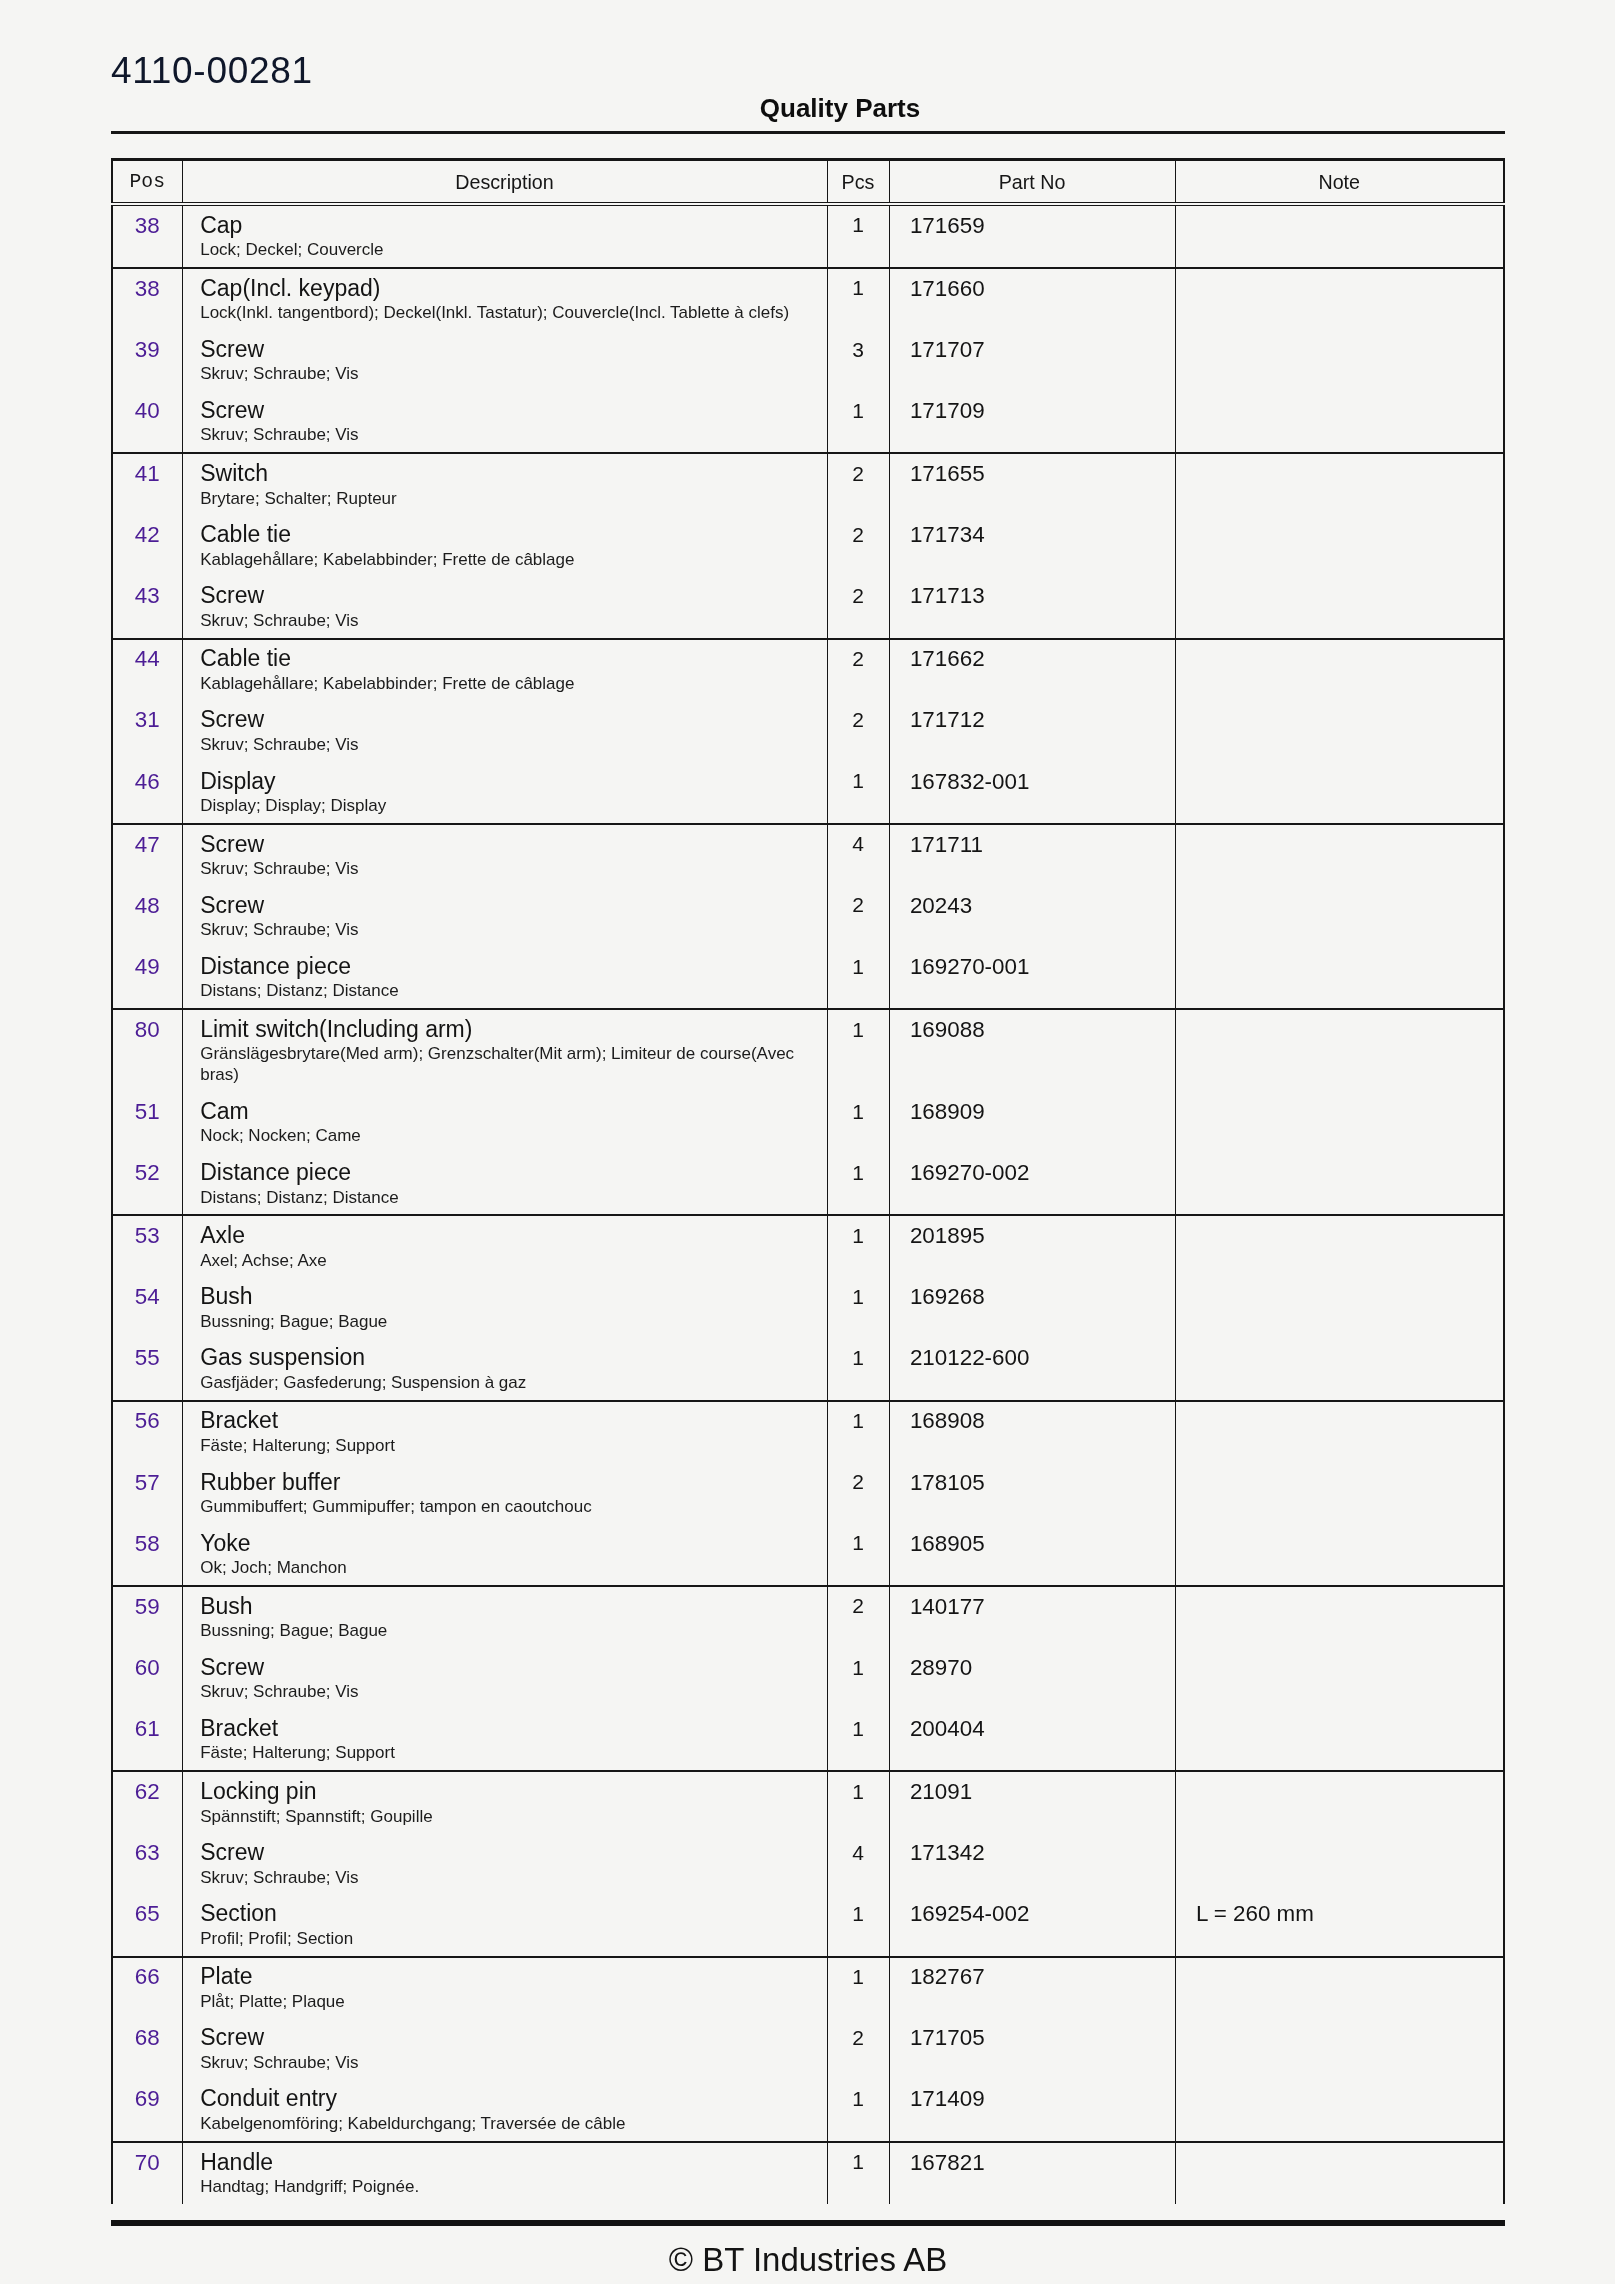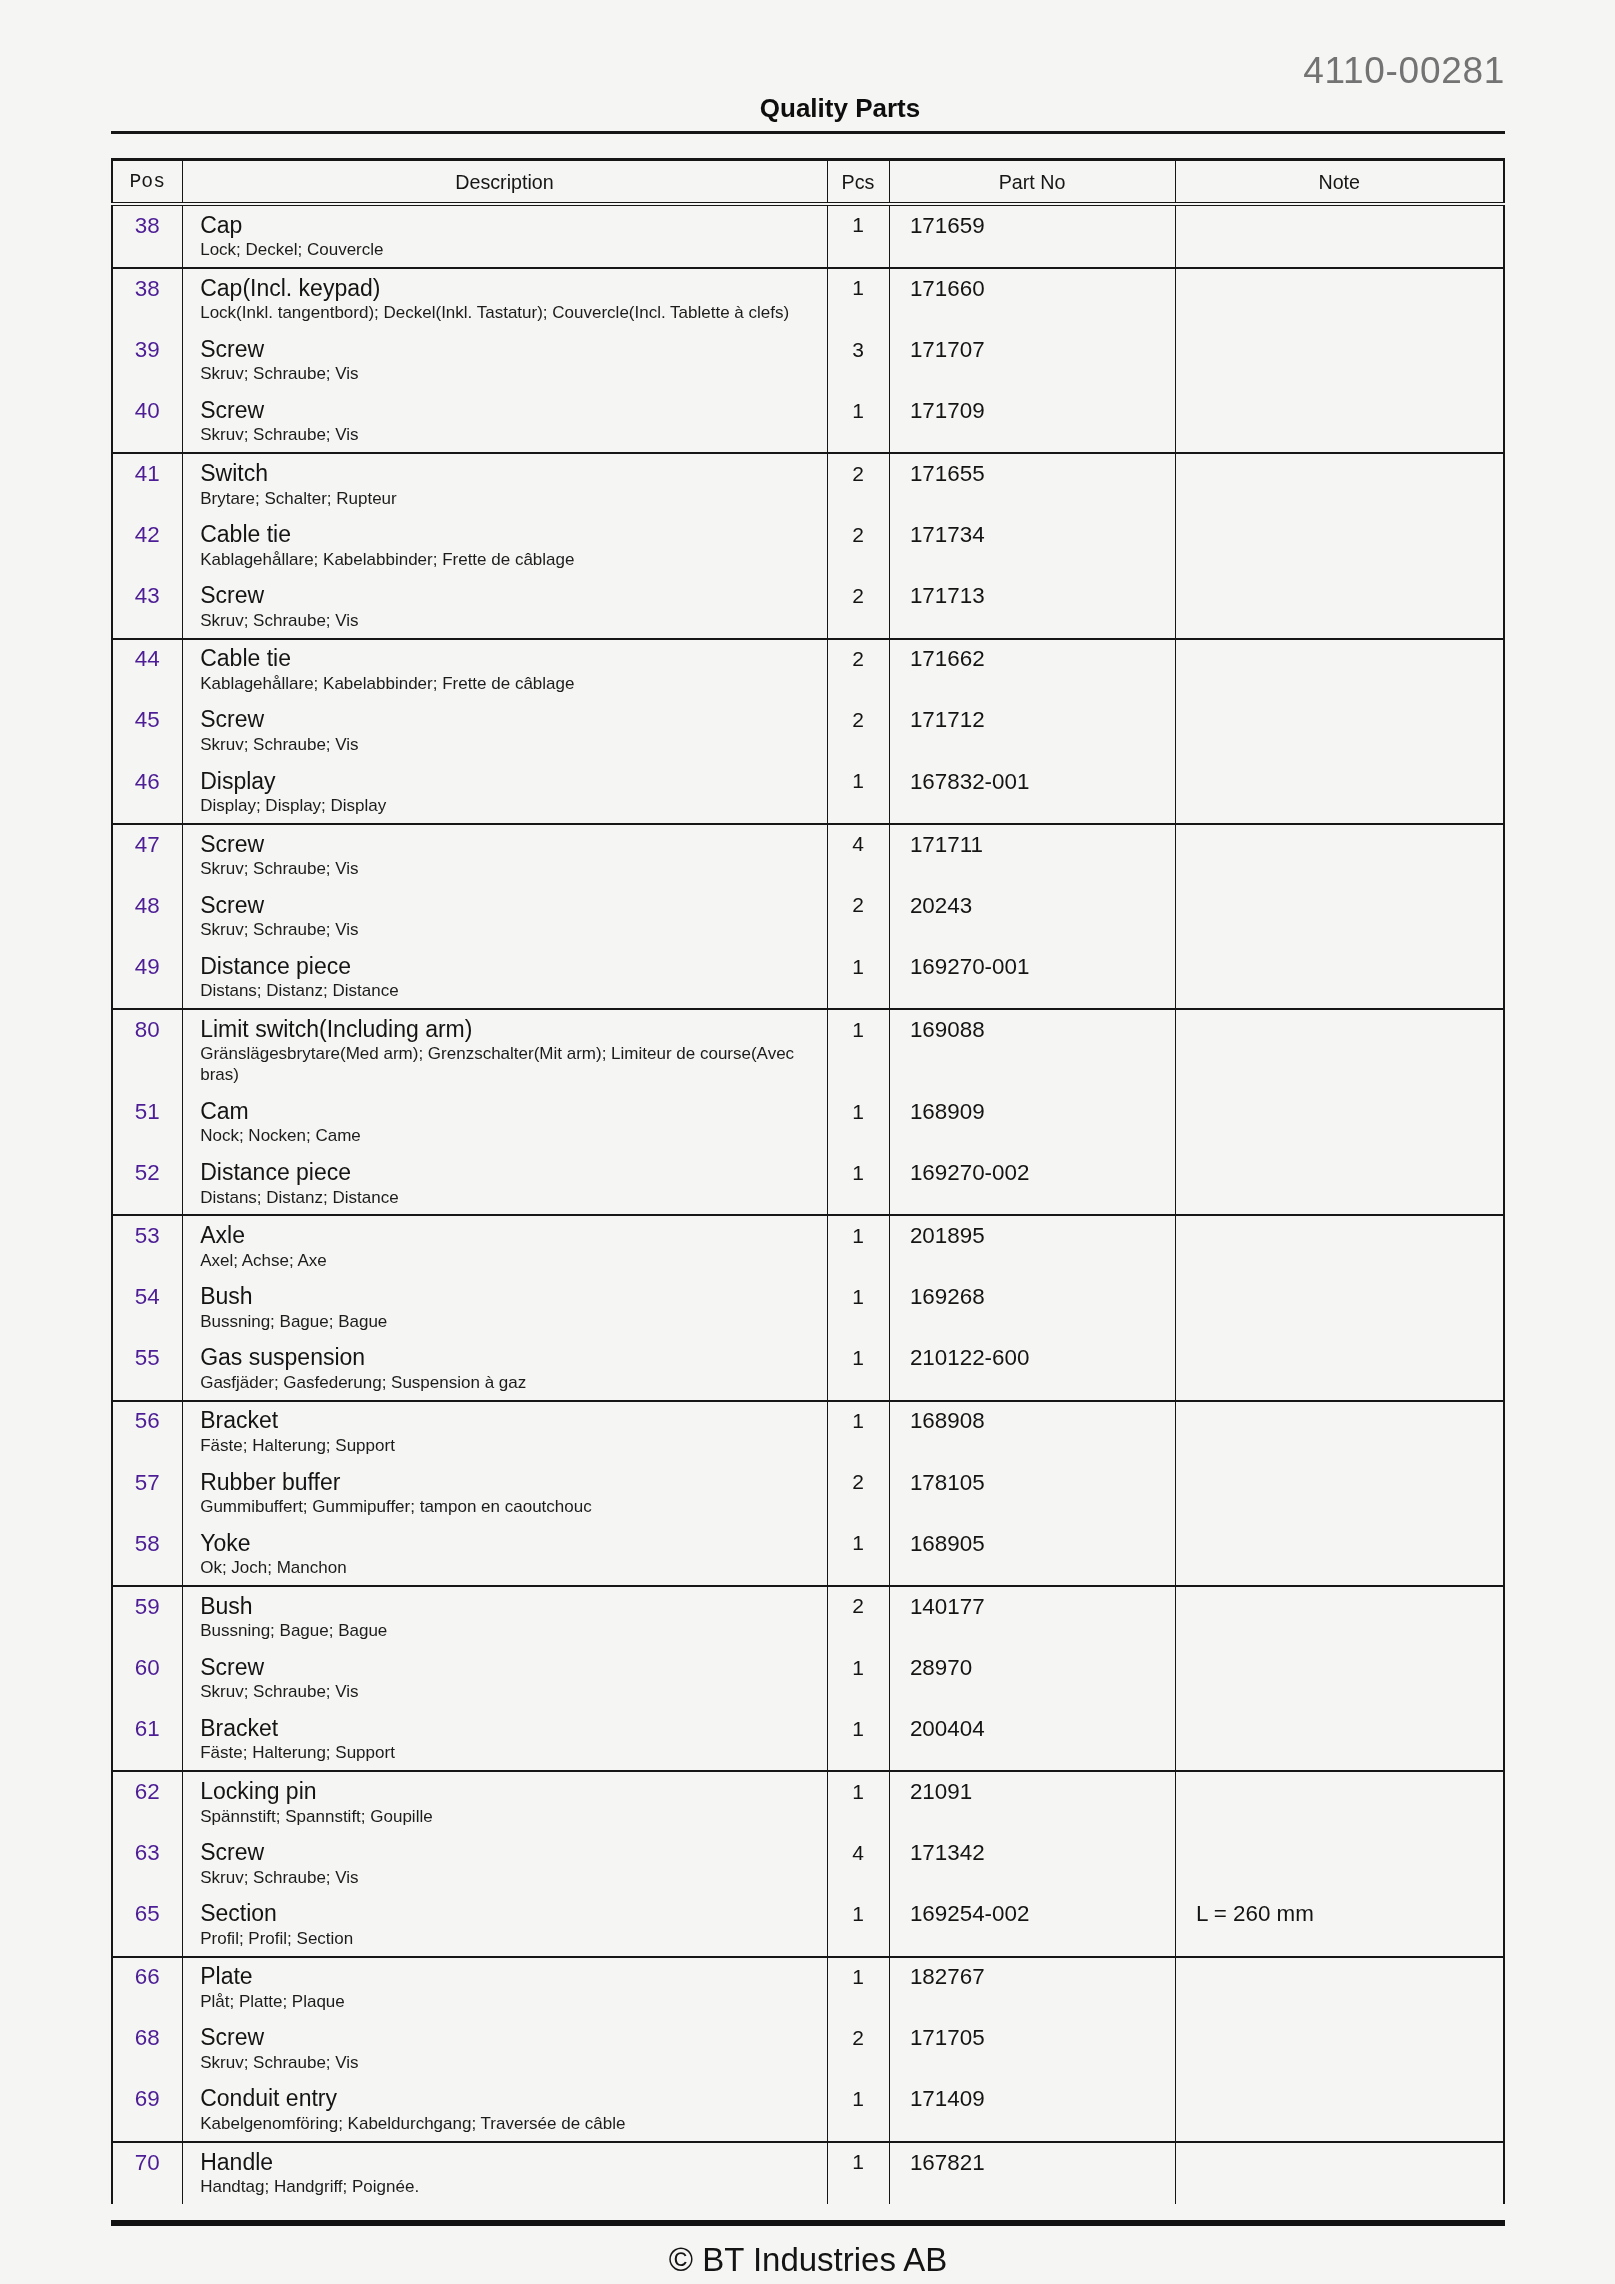--- a/index.html
+++ b/index.html
@@ -19,22 +19,21 @@
     overflow: hidden;
   }
   .page-header {
     position: relative;
     height: 71px;
   }
   .doc-number {
     font-size: 37px;
     line-height: 42px;
     letter-spacing: 0.7px;
-    color: #737373;
-    text-align: right;
+    color: #0f172a;
   }
   .doc-title {
     position: absolute;
     left: 50%;
     transform: translateX(-50%);
     bottom: -2.7px;
     font-size: 26px;
     font-weight: 700;
     color: #0e0e0e;
     white-space: nowrap;
@@ -220,21 +219,21 @@
           <td class="c-pos">44</td>
           <td class="c-desc">
             <div class="d-title">Cable tie</div>
             <div class="d-sub">Kablagehållare; Kabelabbinder; Frette de câblage</div>
           </td>
           <td class="c-pcs">2</td>
           <td class="c-part">171662</td>
           <td class="c-note"></td>
         </tr>
         <tr>
-          <td class="c-pos">45</td>
+          <td class="c-pos">31</td>
           <td class="c-desc">
             <div class="d-title">Screw</div>
             <div class="d-sub">Skruv; Schraube; Vis</div>
           </td>
           <td class="c-pcs">2</td>
           <td class="c-part">171712</td>
           <td class="c-note"></td>
         </tr>
         <tr>
           <td class="c-pos">46</td>

